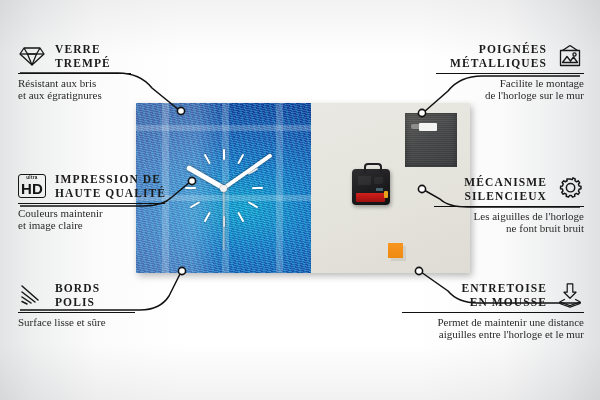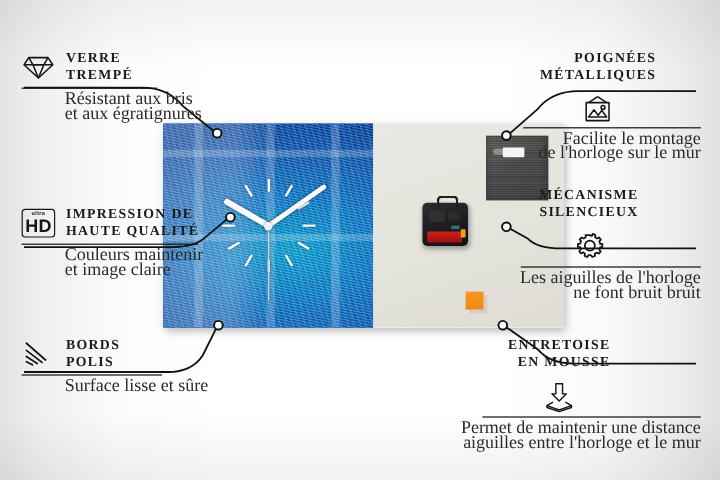--- a/index.html
+++ b/index.html
@@ -88,25 +88,25 @@
   .callout{position:absolute;}
   .co-head{display:flex;align-items:center;gap:9px;}
   .co-title{
     font-family:"Liberation Serif", serif;
     font-weight:700;font-size:11.5px;letter-spacing:1.1px;color:#1b1b1b;
     line-height:14px;text-transform:uppercase;white-space:nowrap;
   }
   .co-rule{height:1.4px;background:#111;margin-top:3px;}
   .co-desc{
     font-family:"Liberation Serif", serif;
-    font-size:15px;color:#2a2a2a;line-height:11.5px;margin-top:4px;white-space:nowrap;margin-left:36px;
+    font-size:11px;color:#2a2a2a;line-height:11.5px;margin-top:4px;white-space:nowrap;
   }
   .left .co-head{justify-content:flex-start;}
   .left .co-title{text-align:left;}
-  .right .co-head{justify-content:flex-end;flex-direction:column;}
+  .right .co-head{justify-content:flex-end;}
   .right .co-title{text-align:right;}
   .right .co-desc{text-align:right;}
 
   .ico{flex:0 0 auto;display:block;}
 
   
   .hd-badge{
     width:26px;height:22px;border:1.4px solid #161616;border-radius:3px;
     display:flex;flex-direction:column;align-items:center;justify-content:center;line-height:1;
   }
@@ -290,21 +290,21 @@
         </g>
       </svg>
     </div>
     <div class="co-rule" style="width:148px;margin-left:auto;"></div>
     <div class="co-desc">
       <div>Facilite le montage</div>
       <div>de l'horloge sur le mur</div>
     </div>
   </div>
 
-  <div class="callout right" style="right:16px;top:156px;">
+  <div class="callout right" style="right:16px;top:175px;">
     <div class="co-head">
       <div>
         <div class="co-title">MÉCANISME</div>
         <div class="co-title">SILENCIEUX</div>
       </div>
       <svg class="ico" width="28" height="26" viewBox="0 0 28 28">
         <g fill="none" stroke="#161616" stroke-width="1.6" stroke-linejoin="round">
           <path d="M14,3.2 L16.4,3.9 L17.2,2 L19.6,3.1 L19.3,5.1 L21.1,6.3 L22.8,5.2 L24.4,7.2 L23.1,8.8 L23.8,10.9 L25.8,11.1 L25.8,13.8 L23.8,14.2 L23.1,16.3 L24.3,17.9 L22.6,19.8 L20.9,18.8 L19,19.9 L19.2,21.9 L16.7,22.8 L15.6,21.1 L13.5,21.1 L12.3,22.8 L9.9,21.8 L10.2,19.8 L8.4,18.6 L6.6,19.6 L5.1,17.6 L6.4,16.1 L5.8,14 L3.8,13.7 L3.9,11 L5.9,10.7 L6.7,8.6 L5.5,7 L7.3,5.2 L9,6.2 L10.9,5.1 L10.7,3.1 Z"></path>
           <circle cx="14.6" cy="12.6" r="4.5"></circle>
         </g>

